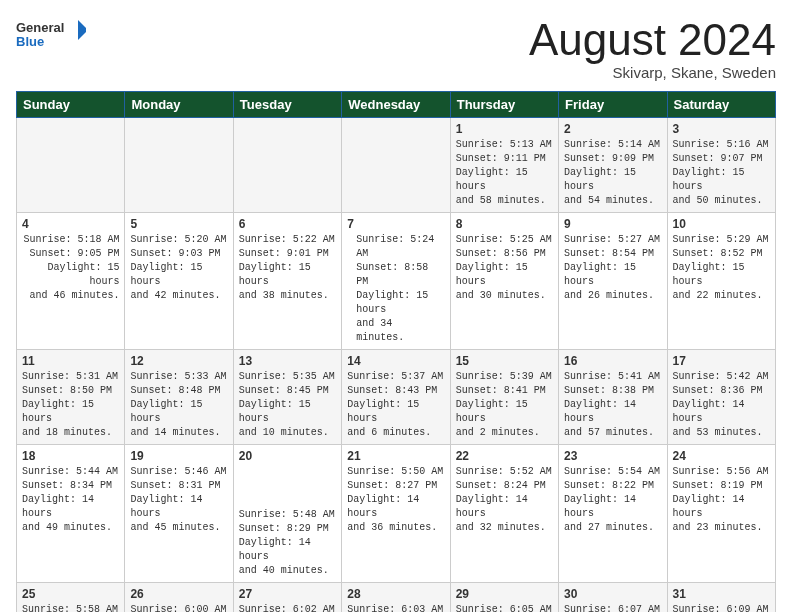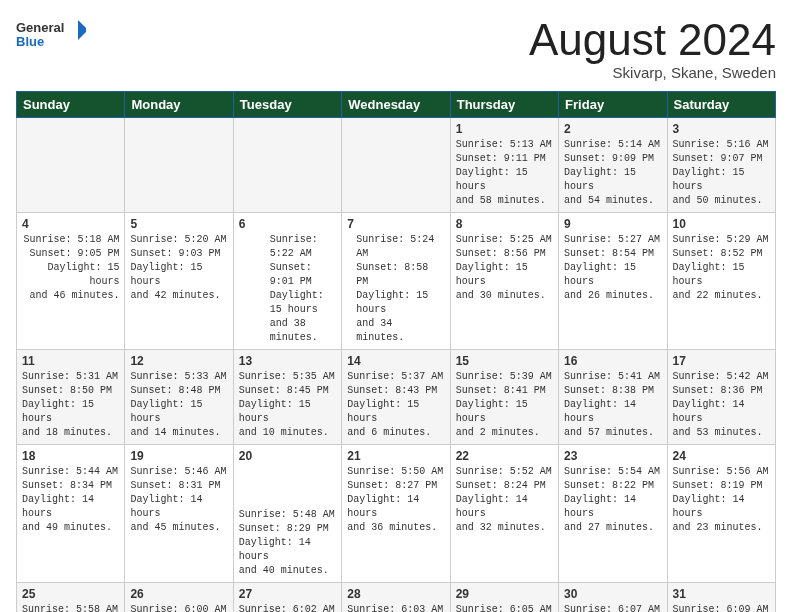--- a/index.html
+++ b/index.html
@@ -171,21 +171,21 @@
           </td>
           <td>
             <span class="day-num">5</span>
             <div class="day-detail" style="white-space: pre-line;">Sunrise: 5:20 AM
 Sunset: 9:03 PM
 Daylight: 15 hours
 and 42 minutes.</div>
           </td>
           <td>
             <span class="day-num">6</span>
-            <div class="day-detail" style="white-space: pre-line; margin-left: 31px;">Sunrise: 5:22 AM
+            <div class="day-detail" style="white-space: pre-line;">Sunrise: 5:22 AM
 Sunset: 9:01 PM
 Daylight: 15 hours
 and 38 minutes.</div>
           </td>
           <td>
             <span class="day-num">7</span>
             <div class="day-detail" style="white-space: pre-line; margin-left: 9px;">Sunrise: 5:24 AM
 Sunset: 8:58 PM
 Daylight: 15 hours
 and 34 minutes.</div>

